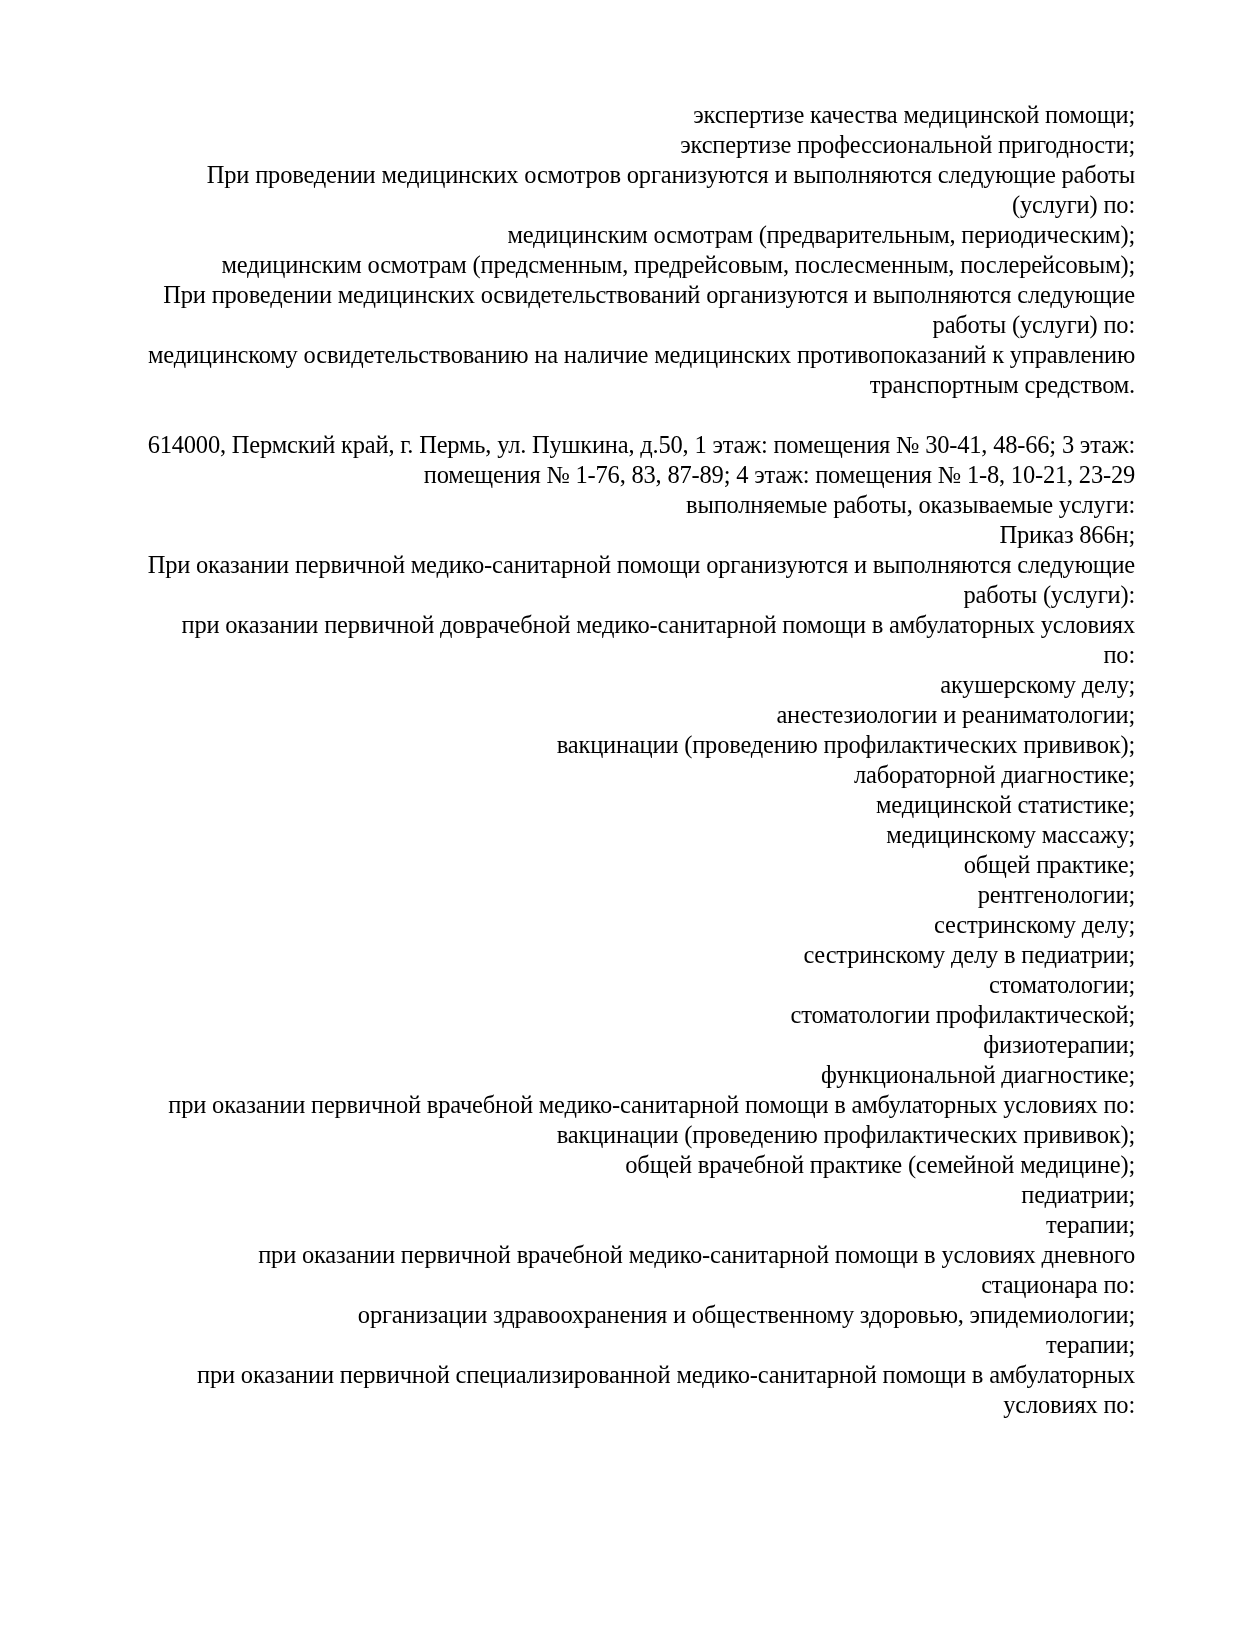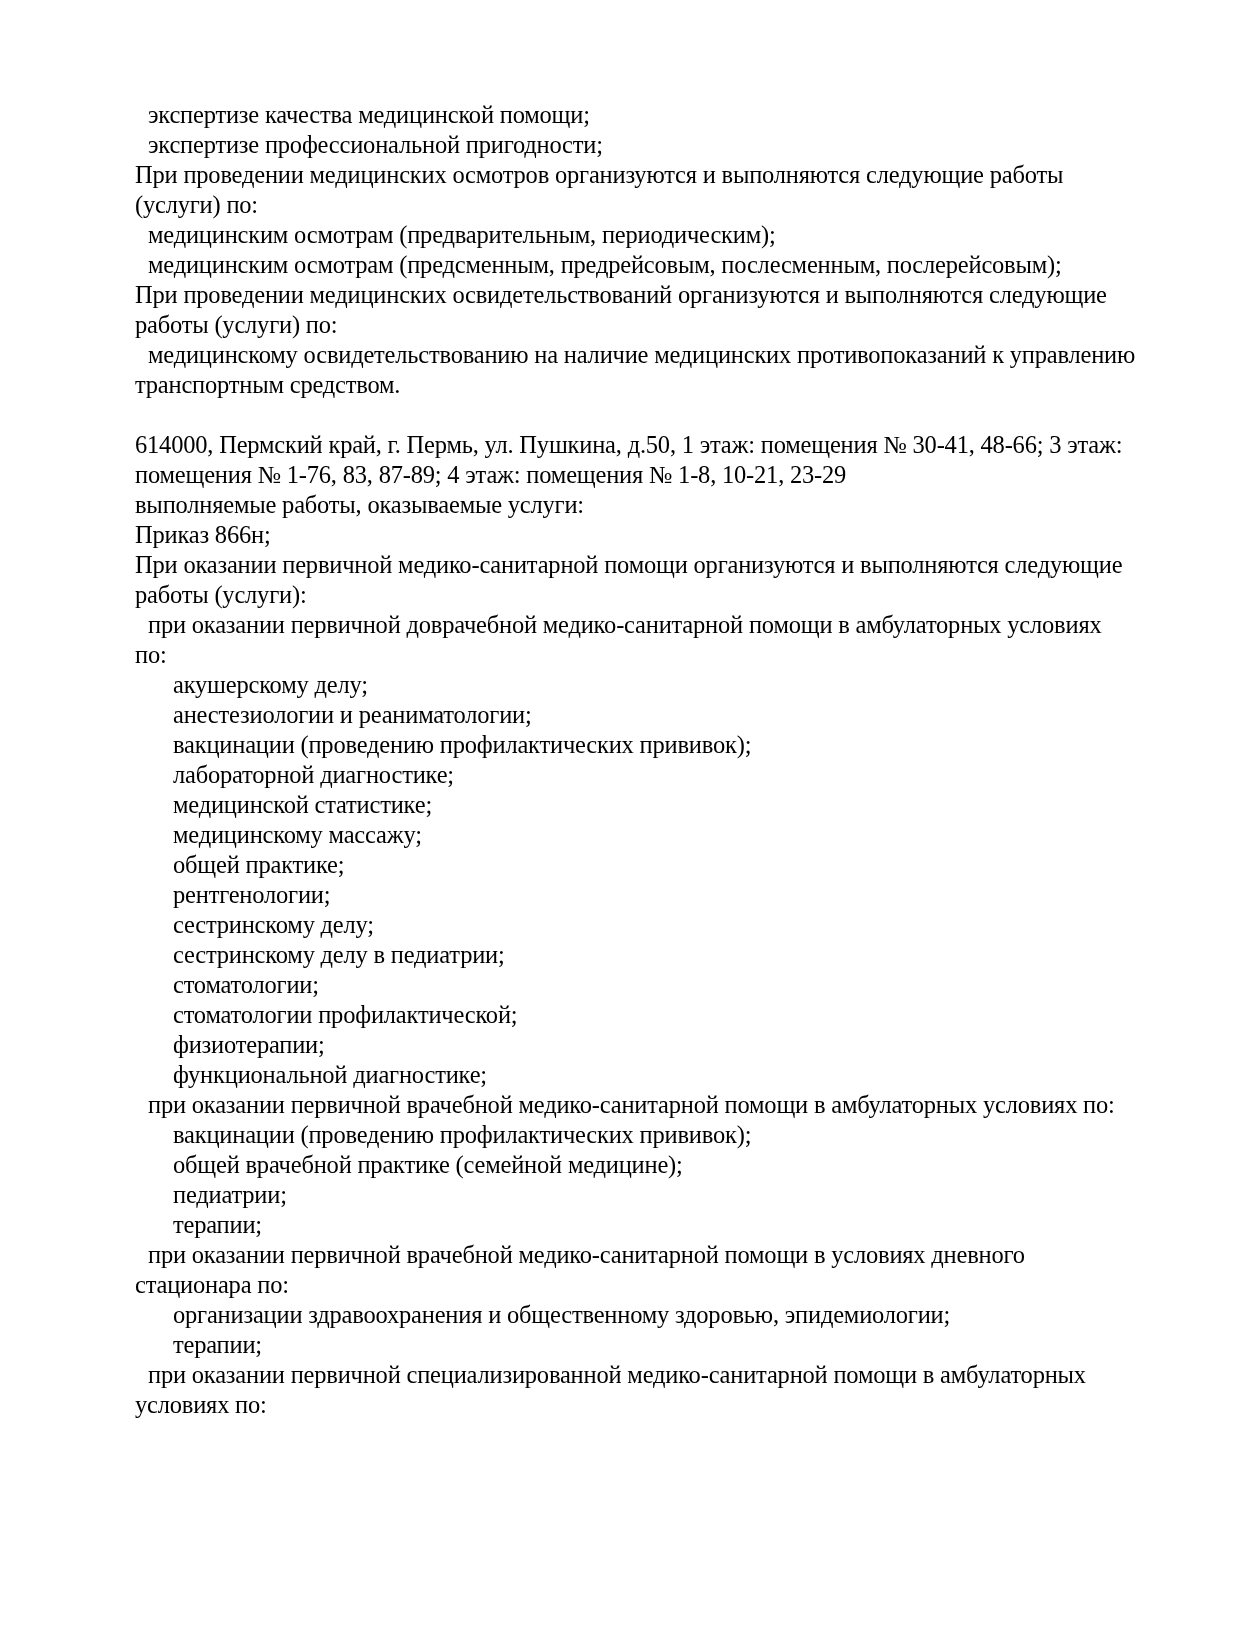--- a/index.html
+++ b/index.html
@@ -21,20 +21,21 @@
     width: 1000px;
     font-family: "Liberation Serif", "DejaVu Serif", serif;
     font-size: 24.5px;
     line-height: 30px;
     letter-spacing: -0.2px;
     color: #000000;
     white-space: pre;
   }
   .line {
     height: 30px;
+    text-align: right;
   }
   .line[data-indent="1"] { padding-left: 13px; }
   .line[data-indent="2"] { padding-left: 38px; }
 </style>
 </head>
 <body>
 
 <div class="page">
   <div class="text-block" id="lines-container"><div class="line" data-indent="1">экспертизе качества медицинской помощи;</div><div class="line" data-indent="1">экспертизе профессиональной пригодности;</div><div class="line" data-indent="0">При проведении медицинских осмотров организуются и выполняются следующие работы</div><div class="line" data-indent="0">(услуги) по:</div><div class="line" data-indent="1">медицинским осмотрам (предварительным, периодическим);</div><div class="line" data-indent="1">медицинским осмотрам (предсменным, предрейсовым, послесменным, послерейсовым);</div><div class="line" data-indent="0">При проведении медицинских освидетельствований организуются и выполняются следующие</div><div class="line" data-indent="0">работы (услуги) по:</div><div class="line" data-indent="1">медицинскому освидетельствованию на наличие медицинских противопоказаний к управлению</div><div class="line" data-indent="0">транспортным средством.</div><div class="line" data-indent="0">&nbsp;</div><div class="line" data-indent="0">614000, Пермский край, г. Пермь, ул. Пушкина, д.50, 1 этаж: помещения № 30-41, 48-66; 3 этаж:</div><div class="line" data-indent="0">помещения № 1-76, 83, 87-89; 4 этаж: помещения № 1-8, 10-21, 23-29</div><div class="line" data-indent="0">выполняемые работы, оказываемые услуги:</div><div class="line" data-indent="0">Приказ 866н;</div><div class="line" data-indent="0">При оказании первичной медико-санитарной помощи организуются и выполняются следующие</div><div class="line" data-indent="0">работы (услуги):</div><div class="line" data-indent="1">при оказании первичной доврачебной медико-санитарной помощи в амбулаторных условиях</div><div class="line" data-indent="0">по:</div><div class="line" data-indent="2">акушерскому делу;</div><div class="line" data-indent="2">анестезиологии и реаниматологии;</div><div class="line" data-indent="2">вакцинации (проведению профилактических прививок);</div><div class="line" data-indent="2">лабораторной диагностике;</div><div class="line" data-indent="2">медицинской статистике;</div><div class="line" data-indent="2">медицинскому массажу;</div><div class="line" data-indent="2">общей практике;</div><div class="line" data-indent="2">рентгенологии;</div><div class="line" data-indent="2">сестринскому делу;</div><div class="line" data-indent="2">сестринскому делу в педиатрии;</div><div class="line" data-indent="2">стоматологии;</div><div class="line" data-indent="2">стоматологии профилактической;</div><div class="line" data-indent="2">физиотерапии;</div><div class="line" data-indent="2">функциональной диагностике;</div><div class="line" data-indent="1">при оказании первичной врачебной медико-санитарной помощи в амбулаторных условиях по:</div><div class="line" data-indent="2">вакцинации (проведению профилактических прививок);</div><div class="line" data-indent="2">общей врачебной практике (семейной медицине);</div><div class="line" data-indent="2">педиатрии;</div><div class="line" data-indent="2">терапии;</div><div class="line" data-indent="1">при оказании первичной врачебной медико-санитарной помощи в условиях дневного</div><div class="line" data-indent="0">стационара по:</div><div class="line" data-indent="2">организации здравоохранения и общественному здоровью, эпидемиологии;</div><div class="line" data-indent="2">терапии;</div><div class="line" data-indent="1">при оказании первичной специализированной медико-санитарной помощи в амбулаторных</div><div class="line" data-indent="0">условиях по:</div></div>
 </div>

